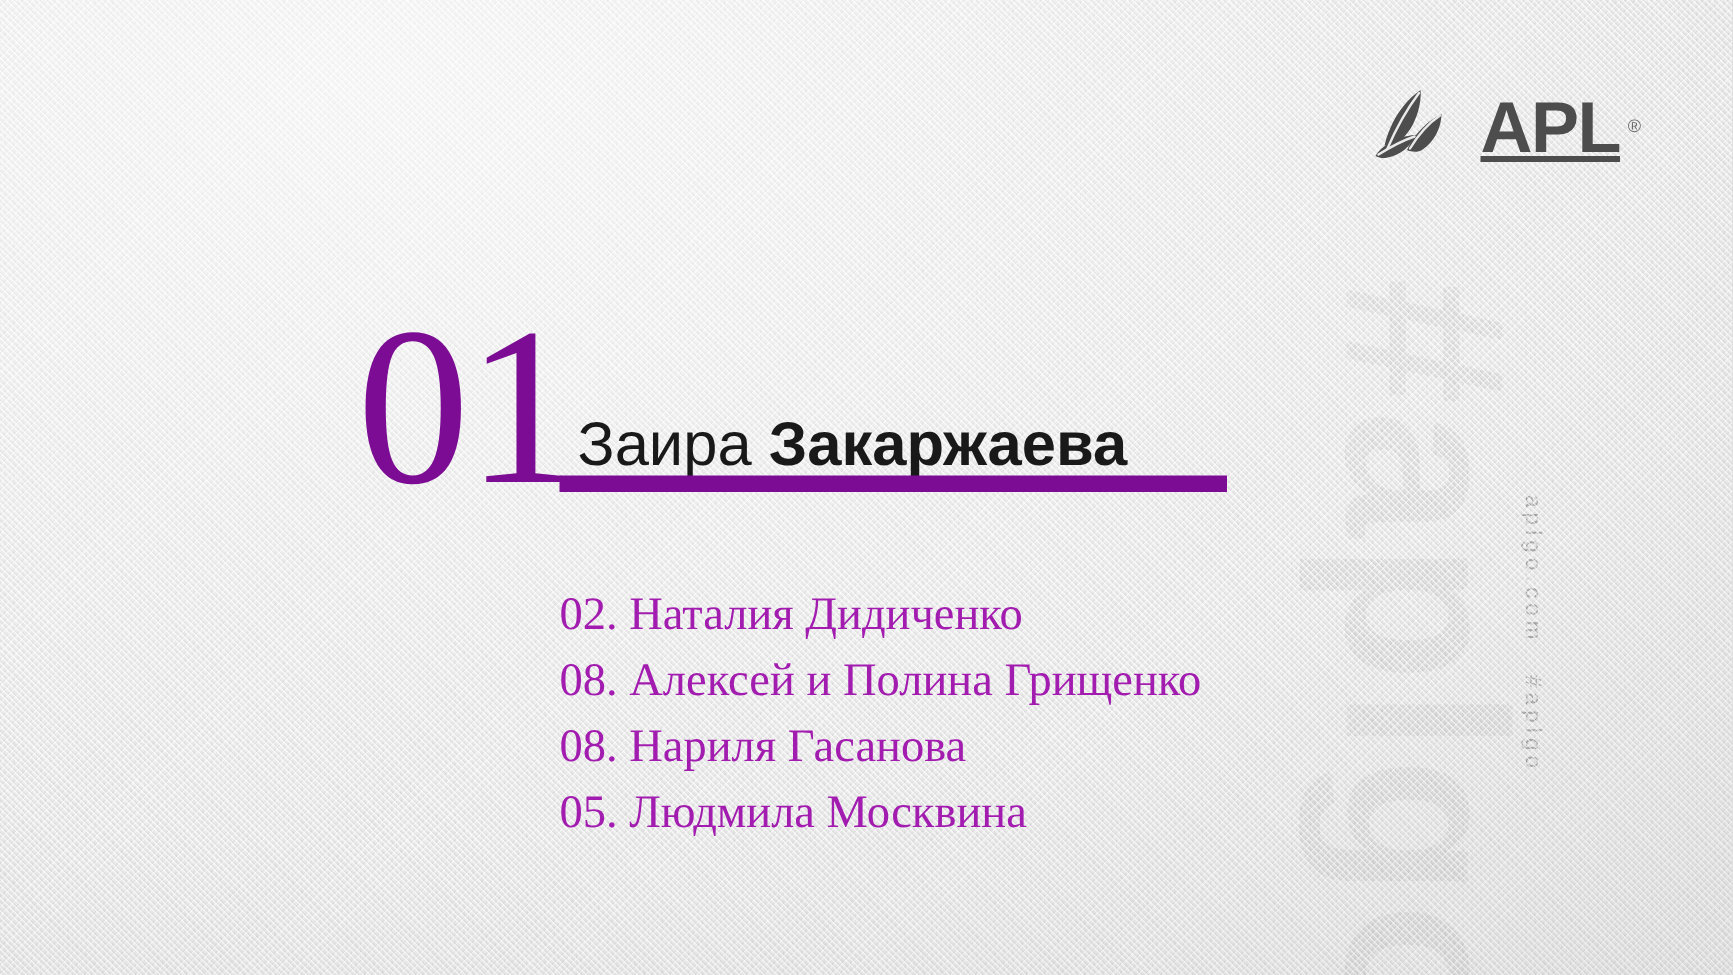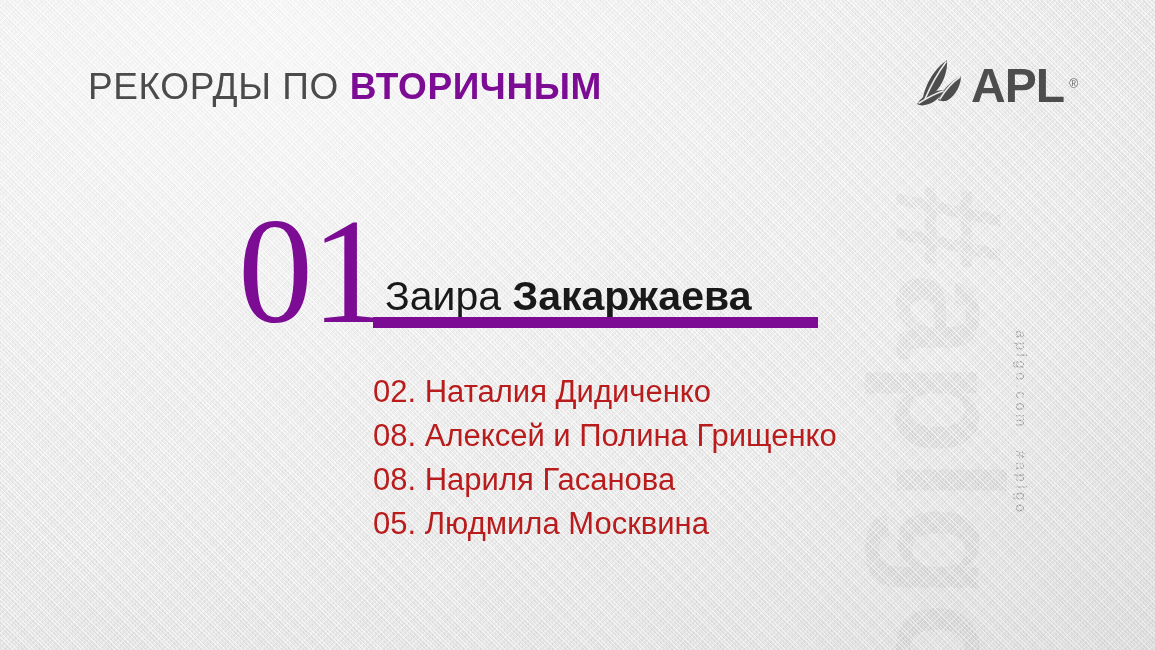--- a/index.html
+++ b/index.html
@@ -116,21 +116,22 @@
   }
   .logo-leaf { width: 58px; height: 58px; display: block; flex: 0 0 auto; }
   .logo-word {
     position: relative;
     font-family: "Liberation Sans", sans-serif;
     font-weight: bold;
     font-size: 48px;
     line-height: 48px;
     letter-spacing: -1px;
     color: #4d4d4d;
-    margin-left: 0;
+    margin-left: 16px;
+    text-decoration: underline;
   }
   .logo-reg {
     position: absolute;
     top: -2px;
     right: -13px;
     font-size: 12px;
     font-weight: normal;
     color: #6a6a6a;
   }
 
@@ -170,41 +171,40 @@
     width: 445px;
     height: 11px;
     background: #7c0c93;
     z-index: 5;
   }
 
   
   .runners {
     position: absolute;
     left: 373px;
-    top: 370px;
-    z-index: 5;
-    font-family: Liberation Sans, sans-serif;
+    top: 387px;
+    z-index: 5;
+    font-family: Liberation Serif, serif;
     font-size: 31px;
     line-height: 44px;
-    color: #b91c1c;
+    color: #a21caf;
     white-space: nowrap;
   }
   .runners .row { display: block; }
 </style>
 </head>
 <body>
 
 <div id="slide">
 
   <div class="wm-big">#aplgo</div>
   <div class="wm-small one">aplgo.com</div>
   <div class="wm-small two">#aplgo</div>
 
   <div class="title">
-    <span class="line"><span>РЕКОРДЫ ПО </span><span class="accent">ВТОРИЧНЫМ</span></span>
   </div>
 
   <div class="logo">
     <svg class="logo-leaf" viewBox="0 0 58 58" aria-hidden="true">
       <g fill="#4d4d4d">
         <path d="M10 40C16 16 30 6 34 3c1 10-4 26-13 33-3 3-8 4-11 4z"></path>
         <path d="M25 43C32 28 44 21 48 19c0 9-5 19-13 24-3 2-8 1-10 0z"></path>
         <path d="M4 47C10 37 24 33 31 33c-3 7-11 14-19 15-3 1-6 0-8-1z"></path>
       </g>
       <g stroke="#e9e9e9" stroke-width="1.6" fill="none" stroke-linecap="round">

